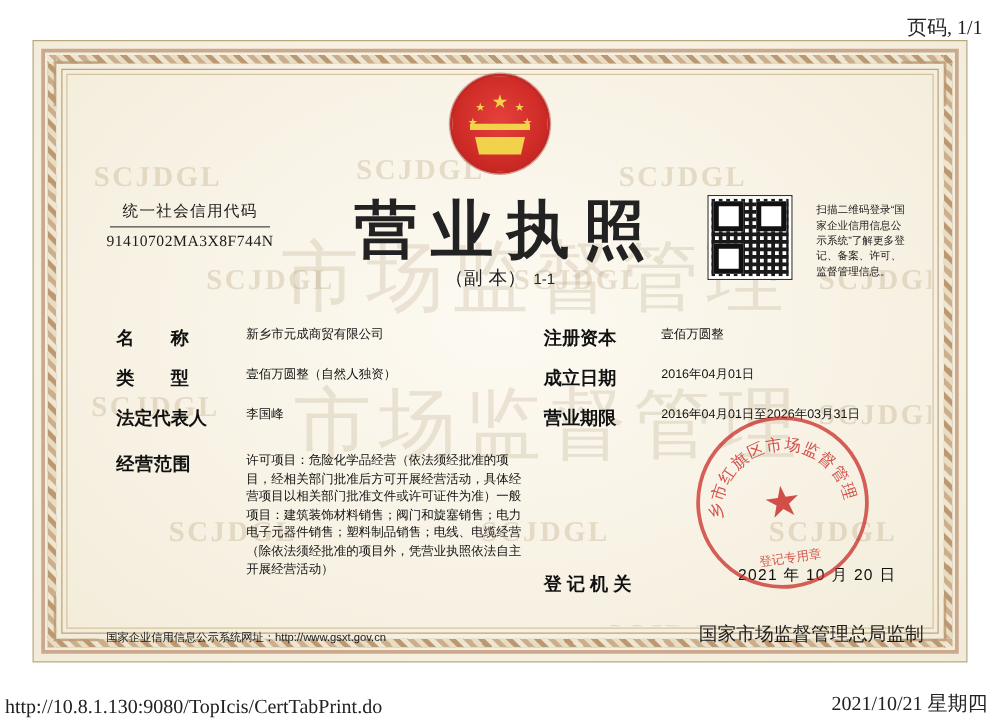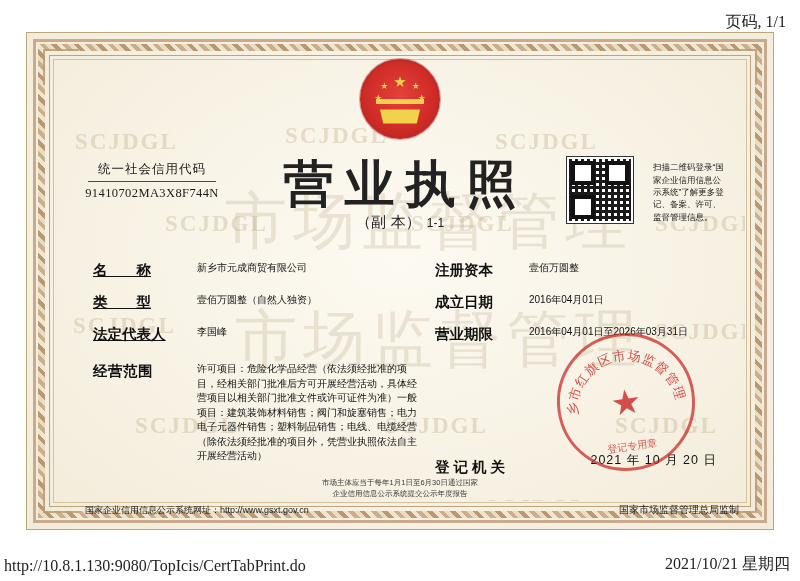--- a/index.html
+++ b/index.html
@@ -260,21 +260,21 @@
     color: #111;
     white-space: nowrap;
     flex: 0 0 auto;
   }
   .row .v {
     font-size: 10px;
     color: #111;
     margin-left: 10px;
     line-height: 1.45;
   }
-  .k-name   { width: 94px; display: flex; justify-content: space-between; text-decoration: underline; }
+  .k-name   { width: 94px; display: flex; justify-content: space-between; }
   .k-scope  { width: 94px; letter-spacing: .5px; }
   .k-right  { width: 84px; display: flex; justify-content: space-between; }
 
   .scope-text {
     font-size: 12.3px;
     line-height: 1.5;
     width: 232px;
   }
   .addr-text {
     font-size: 12.5px;
@@ -356,21 +356,21 @@
     left: 34px;
     bottom: 12px;
     font-size: 9px;
     color: #1b1b1b;
     padding-left: 24px;
   }
   .cert-foot-right {
     position: absolute;
     right: 34px;
     bottom: 12px;
-    font-size: 10px;
+    font-size: 15px;
     color: #1b1b1b;
   }
 </style>
 </head>
 <body>
 
 <div class="page-meta" id="page-num">页码, 1/1</div>
 
 <div class="cert">
 
@@ -484,24 +484,20 @@
         <path id="sealArc" d="M 16,74 A 50,50 0 1 1 116,74" fill="none"></path>
       </defs>
       <text>
         <textPath href="#sealArc" startOffset="50%" text-anchor="middle">新乡市红旗区市场监督管理局</textPath>
       </text>
     </svg>
     <span class="star">★</span>
     <div class="bottom-txt">登记专用章</div>
   </div>
 
-  <div class="cert-note">
-    <div>市场主体应当于每年1月1日至6月30日通过国家</div>
-    <div>企业信用信息公示系统提交公示年度报告</div>
-  </div>
 
   <div class="cert-foot-left">
     <span>国家企业信用信息公示系统网址：</span><span>http://www.gsxt.gov.cn</span>
   </div>
   <div class="cert-foot-right">国家市场监督管理总局监制</div>
 
 </div>
 
 <div class="page-meta" id="footer-url">http://10.8.1.130:9080/TopIcis/CertTabPrint.do</div>
 <div class="page-meta" id="footer-right">

